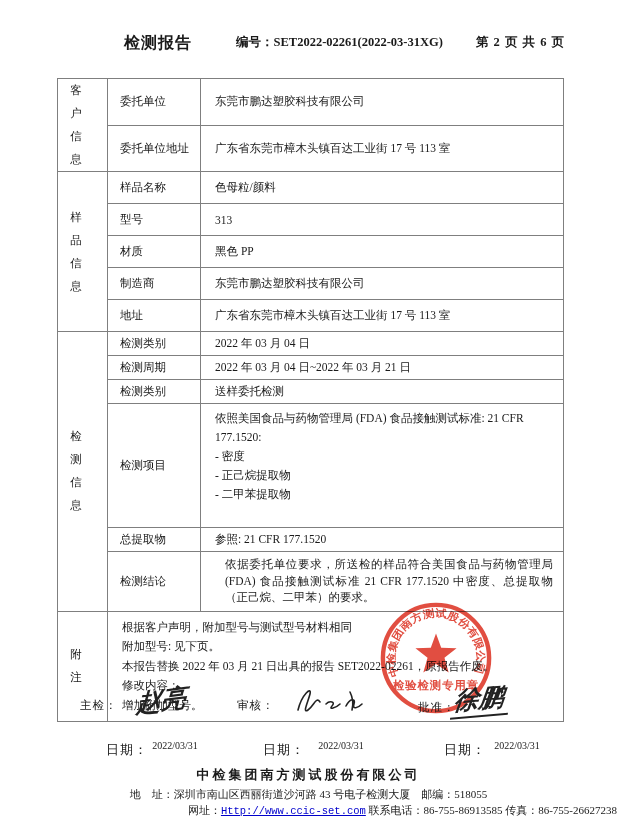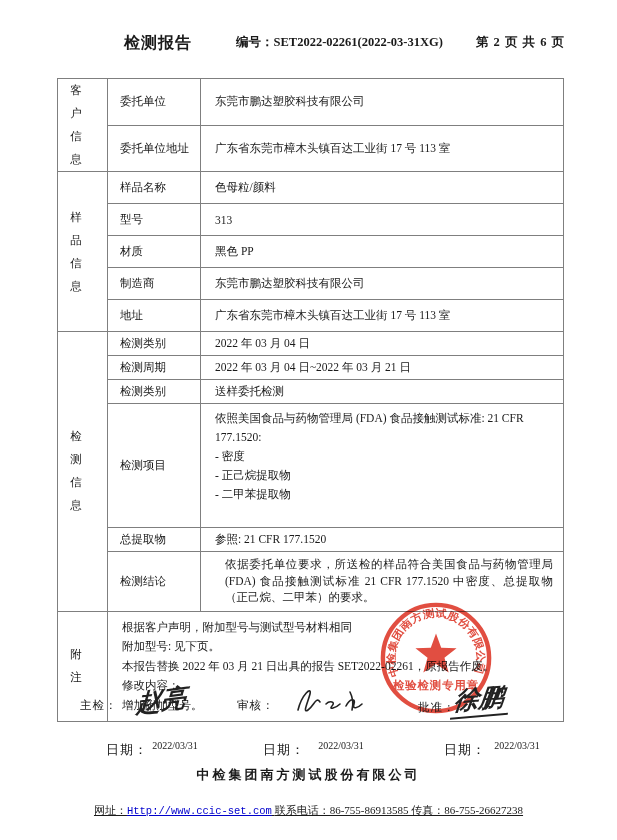--- a/index.html
+++ b/index.html
@@ -35,21 +35,21 @@
   .sig-name { position:absolute; font-size:25px; font-style:italic; font-weight:bold; color:#222; white-space:nowrap; z-index:6; }
   .sig-inspector { left:136px; top:684px; transform:rotate(-7deg) skewX(-10deg); }
   .sig-approver { left:452px; top:682px; transform:rotate(-5deg) skewX(-12deg); border-bottom:2px solid #222; padding:0 6px 0 2px; }
   .sig-scribble { position:absolute; left:292px; top:680px; z-index:6; }
   .date-label { position:absolute; font-size:13px; letter-spacing:1px; top:741px;margin-left:26px; }
   .date-val { position:absolute; font-size:10px; top:740px; width:90px; text-align:center; }
 
   
   .ft-company { position:absolute; left:0; right:0; top:766px; text-align:center; font-size:13px; font-weight:bold; letter-spacing:3px; }
   .ft-line1 { position:absolute; left:0; right:0; top:787px; text-align:center; font-size:11px; }
-  .ft-line2 { position:absolute; left:0; right:0; top:803px; text-align:center; font-size:11px;text-decoration:underline; }
+  .ft-line2 { position:absolute; left:0; right:0; top:803px; text-align:right; font-size:11px; }
   .link { color:#0000cc; text-decoration:underline; font-family:"Liberation Mono","DejaVu Sans Mono",monospace; font-size:10.5px; cursor:pointer; }
 </style>
 </head>
 <body>
 
 <div class="page">
 
   <div class="hdr-title">检测报告</div>
   <div class="hdr-no"><span>编号：</span><span>SET2022-02261(2022-03-31XG)</span></div>
   <div class="hdr-page">第 2 页 共 6 页</div>
@@ -172,15 +172,16 @@
   <div class="sig-name sig-approver">徐鹏</div>
 
   <div class="date-label" style="left:80px;">日期：</div>
   <div class="date-val" style="left:130px;">2022/03/31</div>
   <div class="date-label" style="left:237px;">日期：</div>
   <div class="date-val" style="left:296px;">2022/03/31</div>
   <div class="date-label" style="left:418px;">日期：</div>
   <div class="date-val" style="left:472px;">2022/03/31</div>
 
   <div class="ft-company">中检集团南方测试股份有限公司</div>
+  <div class="ft-line1">地　址：深圳市南山区西丽街道沙河路 43 号电子检测大厦　邮编：518055</div>
   <div class="ft-line2"><span>网址：</span><span class="link">Http://www.ccic-set.com</span> <span>联系电话：86-755-86913585 传真：86-755-26627238</span></div>
 
 </div>
 
 </body></html>

